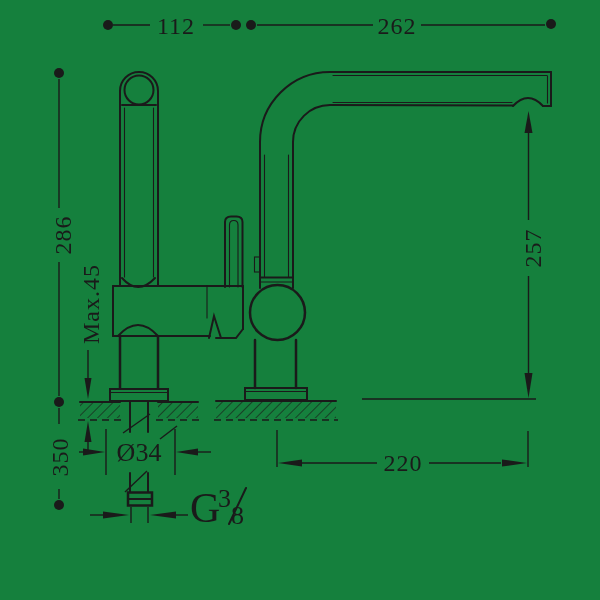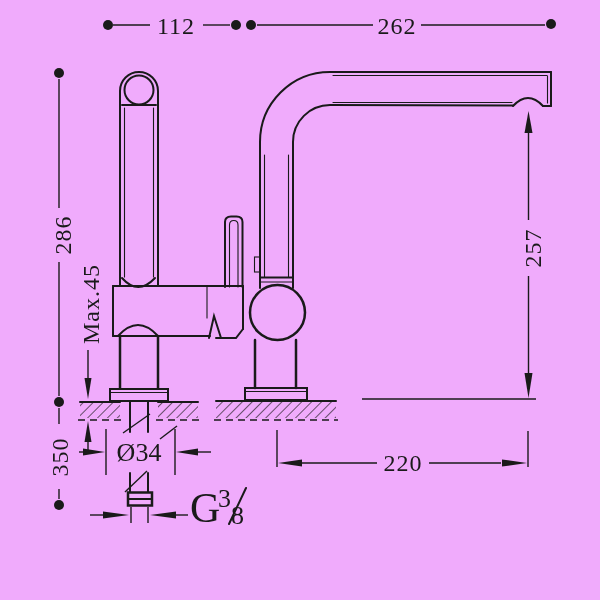--- a/index.html
+++ b/index.html
@@ -1,16 +1,16 @@
 <!DOCTYPE html>
 <html><head>
 <meta charset="utf-8">
 <style>
   html,body{margin:0;padding:0;background:#ffffff;}
-  .stage{position:relative;width:600px;height:600px;background:#f0abfc;overflow:hidden;
+  .stage{position:relative;width:600px;height:600px;background:#15803d;overflow:hidden;
          font-family:"Liberation Serif","DejaVu Serif",serif;}
   svg{position:absolute;left:0;top:0;}
   .ln{stroke:#1a1a1a;stroke-width:2;fill:none;stroke-linecap:round;}
   .ln25{stroke:#1a1a1a;stroke-width:2.5;fill:none;stroke-linecap:round;}
   .thin{stroke:#1a1a1a;stroke-width:1.1;fill:none;stroke-linecap:round;}
   .dim{stroke:#1a1a1a;stroke-width:1.4;fill:none;stroke-linecap:butt;}
   .dash{stroke:#1a1a1a;stroke-width:1.4;fill:none;stroke-dasharray:7 5;}
   .arrow{fill:#1a1a1a;stroke:none;}
   .dot{fill:#1a1a1a;stroke:none;}
   .num{font-family:"Liberation Serif","DejaVu Serif",serif;fill:#1a1a1a;

